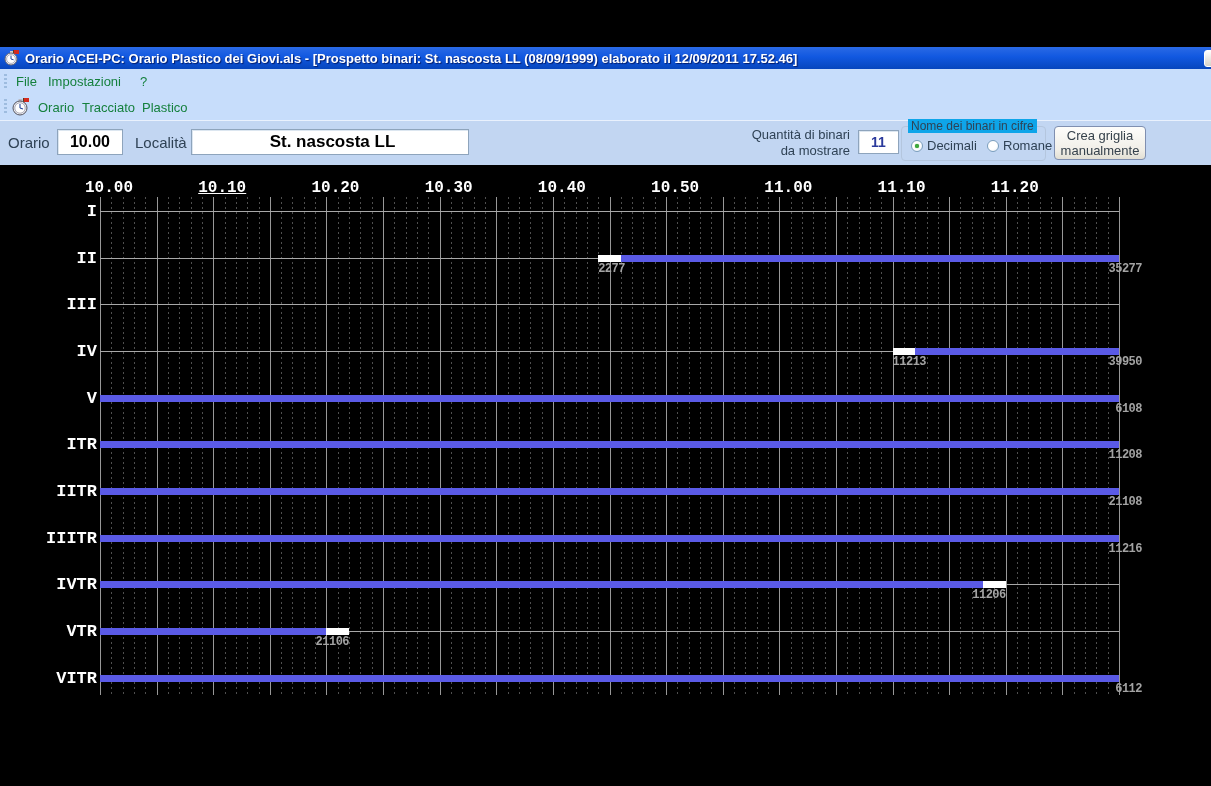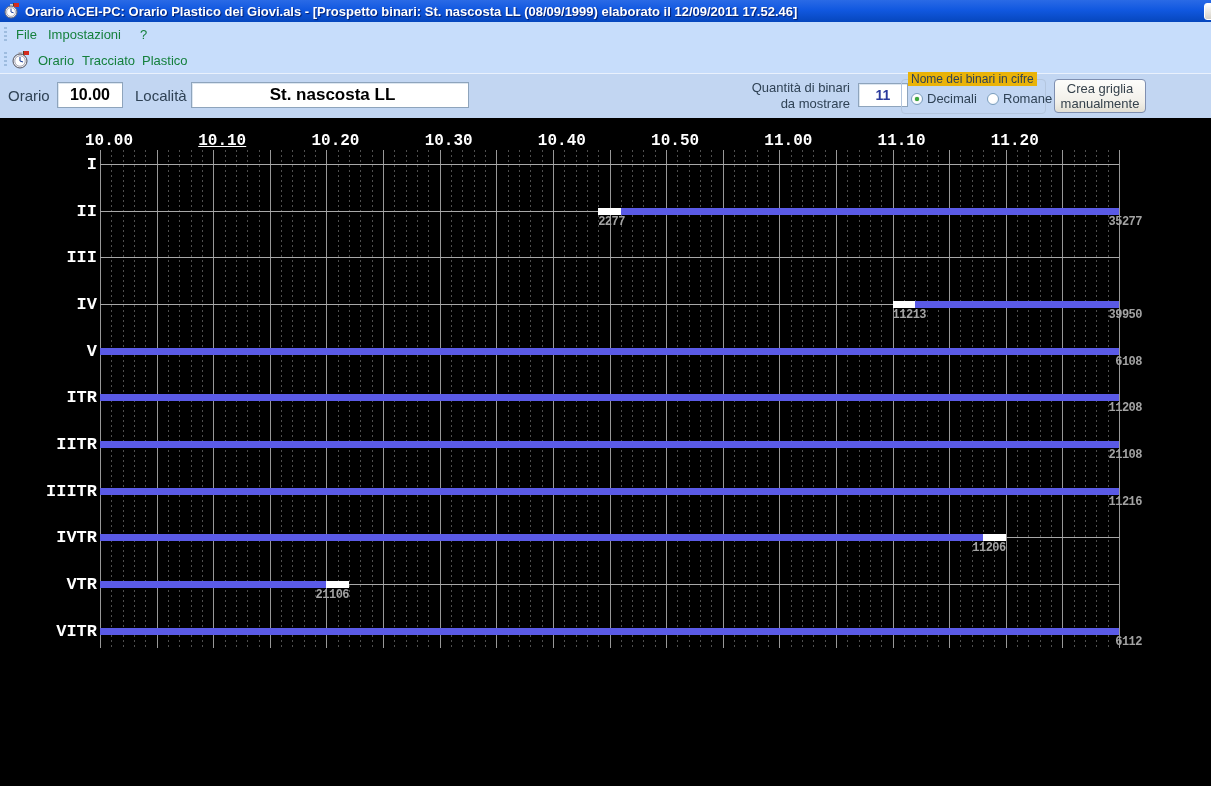--- a/index.html
+++ b/index.html
@@ -1,19 +1,19 @@
 <!DOCTYPE html>
 <html><head>
 <meta charset="utf-8">
 <style>
   * { margin:0; padding:0; box-sizing:border-box; }
   html,body { width:1211px; height:786px; overflow:hidden; }
   body { font-family:"Liberation Sans", sans-serif; background:#000; position:relative; }
 
-  #window { position:absolute; inset:0; }
+  #window { position:absolute; inset:0;margin-top:47px; }
 
   
   #titlebar { position:absolute; left:0; top:0; width:1211px; height:22px;
     background:linear-gradient(180deg,#2a6ae6 0%,#1158e0 45%,#0646bd 100%);
     display:flex; align-items:center; }
   #title-icon { width:16px; height:16px; margin-left:4px; flex:0 0 auto; }
   #title-text { color:#fff; font-size:13px; font-weight:bold; margin-left:5px;
     white-space:nowrap; text-shadow:1px 1px 1px rgba(0,20,90,.85); }
   #win-btn-fragment { position:absolute; right:-3px; top:3px; width:10px; height:17px;
     background:linear-gradient(180deg,#fff,#d6d2c8); border:1px solid #fff; border-radius:3px 0 0 3px; }
@@ -34,25 +34,25 @@
   .xp-input { position:absolute; background:#fff; border:1px solid #8ea4bc;
     box-shadow:inset 1px 1px 0 #dce6f0; color:#000; font-family:"Liberation Sans",sans-serif;text-align:center; }
   #orario-input { left:57px; top:8px; width:66px; height:26px; font-size:16px; font-weight:bold; text-align:center; }
   #localita-input { left:191px; top:8px; width:278px; height:26px; font-size:17px; font-weight:bold; padding-left:5px; }
   #aggiorna-btn { position:absolute; left:485px; top:8px; width:209px; height:27px;
     background:linear-gradient(180deg,#ffffff,#f2f0e9 70%,#e4e1d6);
     border:1px solid #2a4d8d; border-radius:3px; box-shadow:0 0 0 1px #9cbef5;
     font-size:15px; color:#000; letter-spacing:.4px; outline:1px dotted #000; outline-offset:-4px; }
   #quantita-label { position:absolute; left:735px; top:6px; width:115px; text-align:right;
     font-size:13px; line-height:16px; color:#2f4255; }
-  #quantita-input { left:858px; top:9px; width:50px; height:24px; font-size:14px; font-weight:bold;
+  #quantita-input { left:858px; top:9px; width:41px; height:24px; font-size:14px; font-weight:bold;
     text-align:center; color:#2b3a9c; }
   #groupbox { position:absolute; left:901px; top:5px; width:145px; height:35px;
     border:1px solid #b4c6de; border-radius:4px; }
-  #groupbox-legend { position:absolute; left:6px; top:-8px; background:#eab308; padding:0 3px;
+  #groupbox-legend { position:absolute; left:6px; top:-8px; background:#0ea5e9; padding:0 3px;
     font-size:12px; color:#2f4255; white-space:nowrap; }
   .radio-opt { position:absolute; top:11px; display:flex; align-items:center; font-size:13px; color:#2f4255; }
   .radio-circle { width:12px; height:12px; border:1px solid #7b9ebd; border-radius:50%;
     background:radial-gradient(circle at 35% 30%,#fff 55%,#dce8f2); margin-right:4px; position:relative; }
   .radio-circle.checked::after { content:""; position:absolute; left:3px; top:3px; width:4px; height:4px;
     border-radius:50%; background:#3daa3d; box-shadow:0 0 1px #1c7a1c; }
   #crea-btn { position:absolute; left:1054px; top:5px; width:92px; height:34px;
     background:linear-gradient(180deg,#fdfdfb,#f1efe8 70%,#e2dfd4);
     border:1px solid #7f8fb0; border-radius:4px; font-size:13px; line-height:15px; color:#36424c; }
   button { font-family:"Liberation Sans",sans-serif; cursor:default; }

